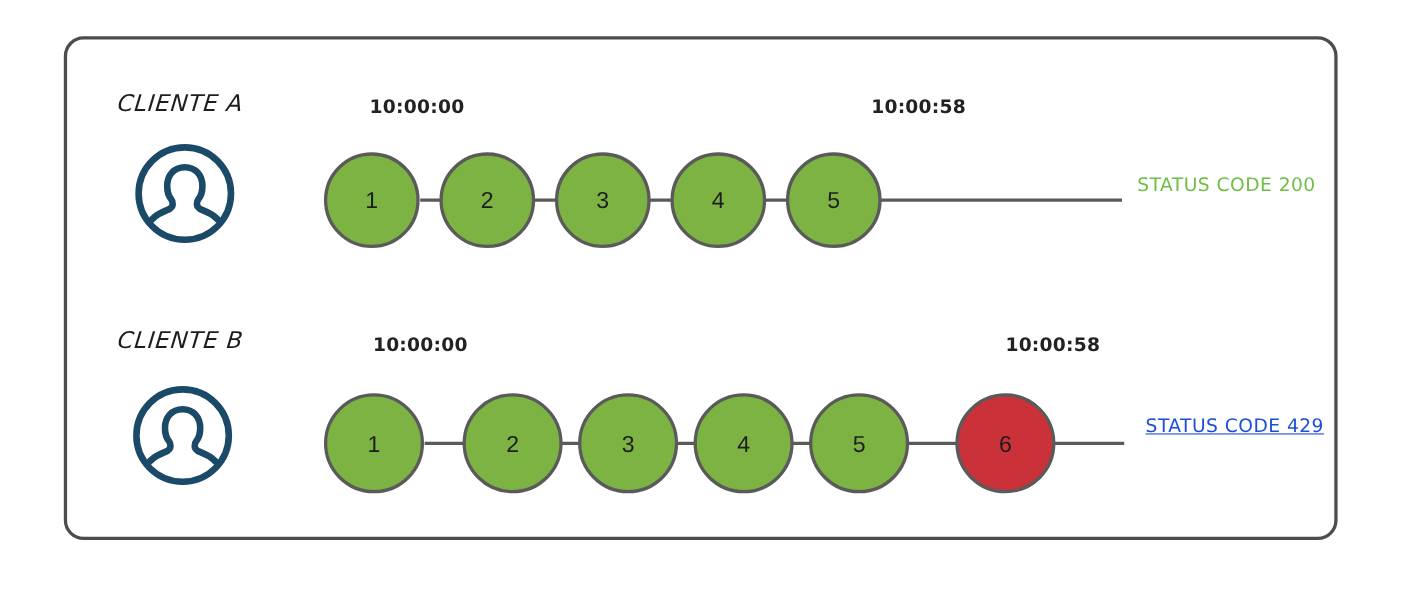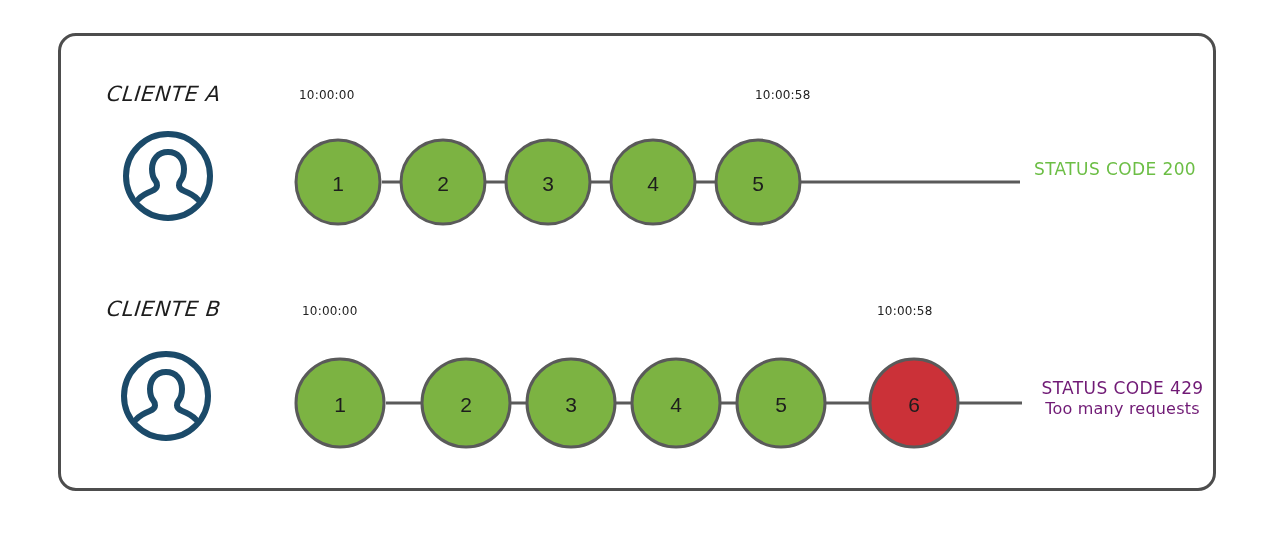--- a/index.html
+++ b/index.html
@@ -54,25 +54,26 @@
 
   .avatar {
     position: absolute;
     width: 92px;
     height: 92px;
   }
 
   .timestamp {
     position: absolute;
     font-family: "DejaVu Sans", sans-serif;
-    font-size: 12px;
-    font-weight: normal;
+    font-size: 17px;
+    font-weight: bold;
     color: #222222;
     white-space: nowrap;
     letter-spacing: 0.2px;
+    margin-left: 37px;
   }
 
   
   .chain {
     position: absolute;
   }
 
   .node-num {
     font-family: "Liberation Sans", sans-serif;
     font-size: 21px;
@@ -93,21 +94,21 @@
     font-size: 17px;
     letter-spacing: 0.4px;
     display: block;
   }
   .status .line2 {
     font-size: 16px;
     letter-spacing: 0.2px;
     display: block;
   }
   .status.ok    { color: #6cbe45; }
-  .status.error { color: #701a75; }
+  .status.error { color: #1d4ed8; text-decoration: underline; }
 </style>
 </head>
 <body>
 
 <div id="canvas">
 
   <div class="frame"></div>
 
   <div class="row">
 
@@ -217,17 +218,16 @@
         </g>
         <g>
           <circle cx="624" cy="52" r="44" fill="#cb3138" stroke="#5a5a5a" stroke-width="3"></circle>
           <text class="node-num" x="624" y="53">6</text>
         </g>
       </svg>
     </div>
 
     <div class="status error" style="left:1025px; top:378px; width:195px;">
       <span class="line1">STATUS CODE 429</span>
-      <span class="line2">Too many requests</span>
     </div>
   </div>
 
 </div>
 
 </body></html>

